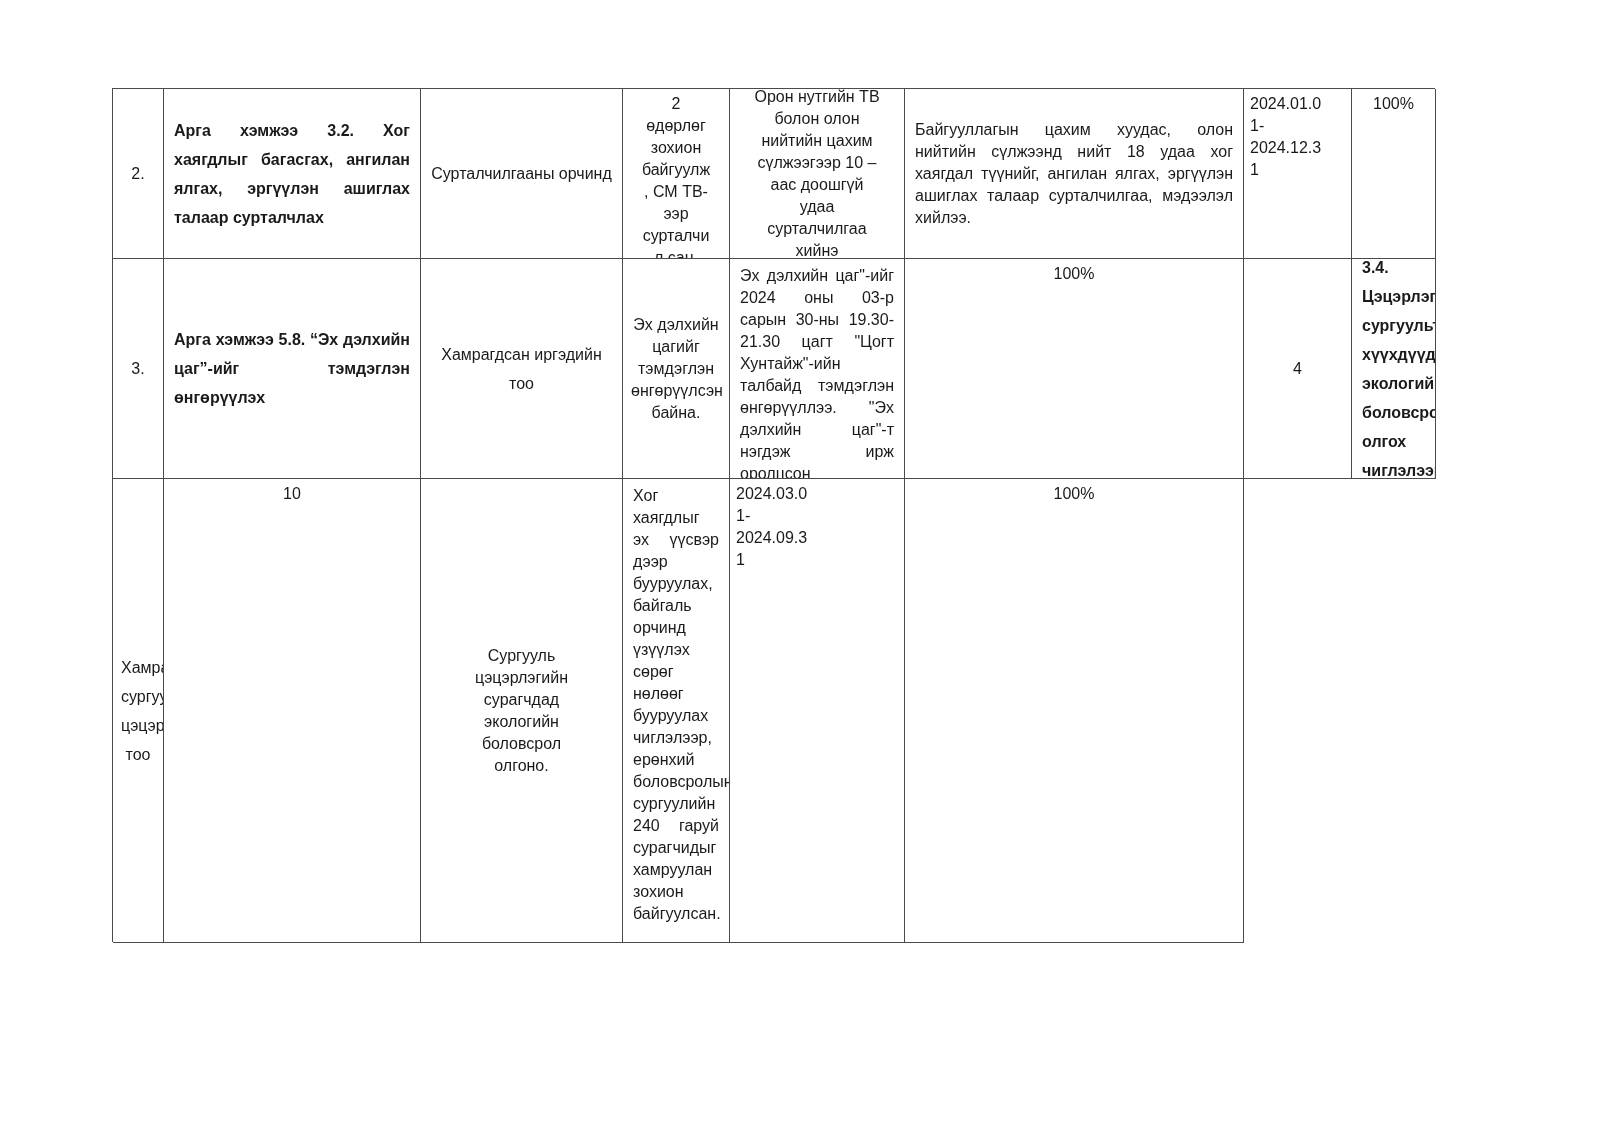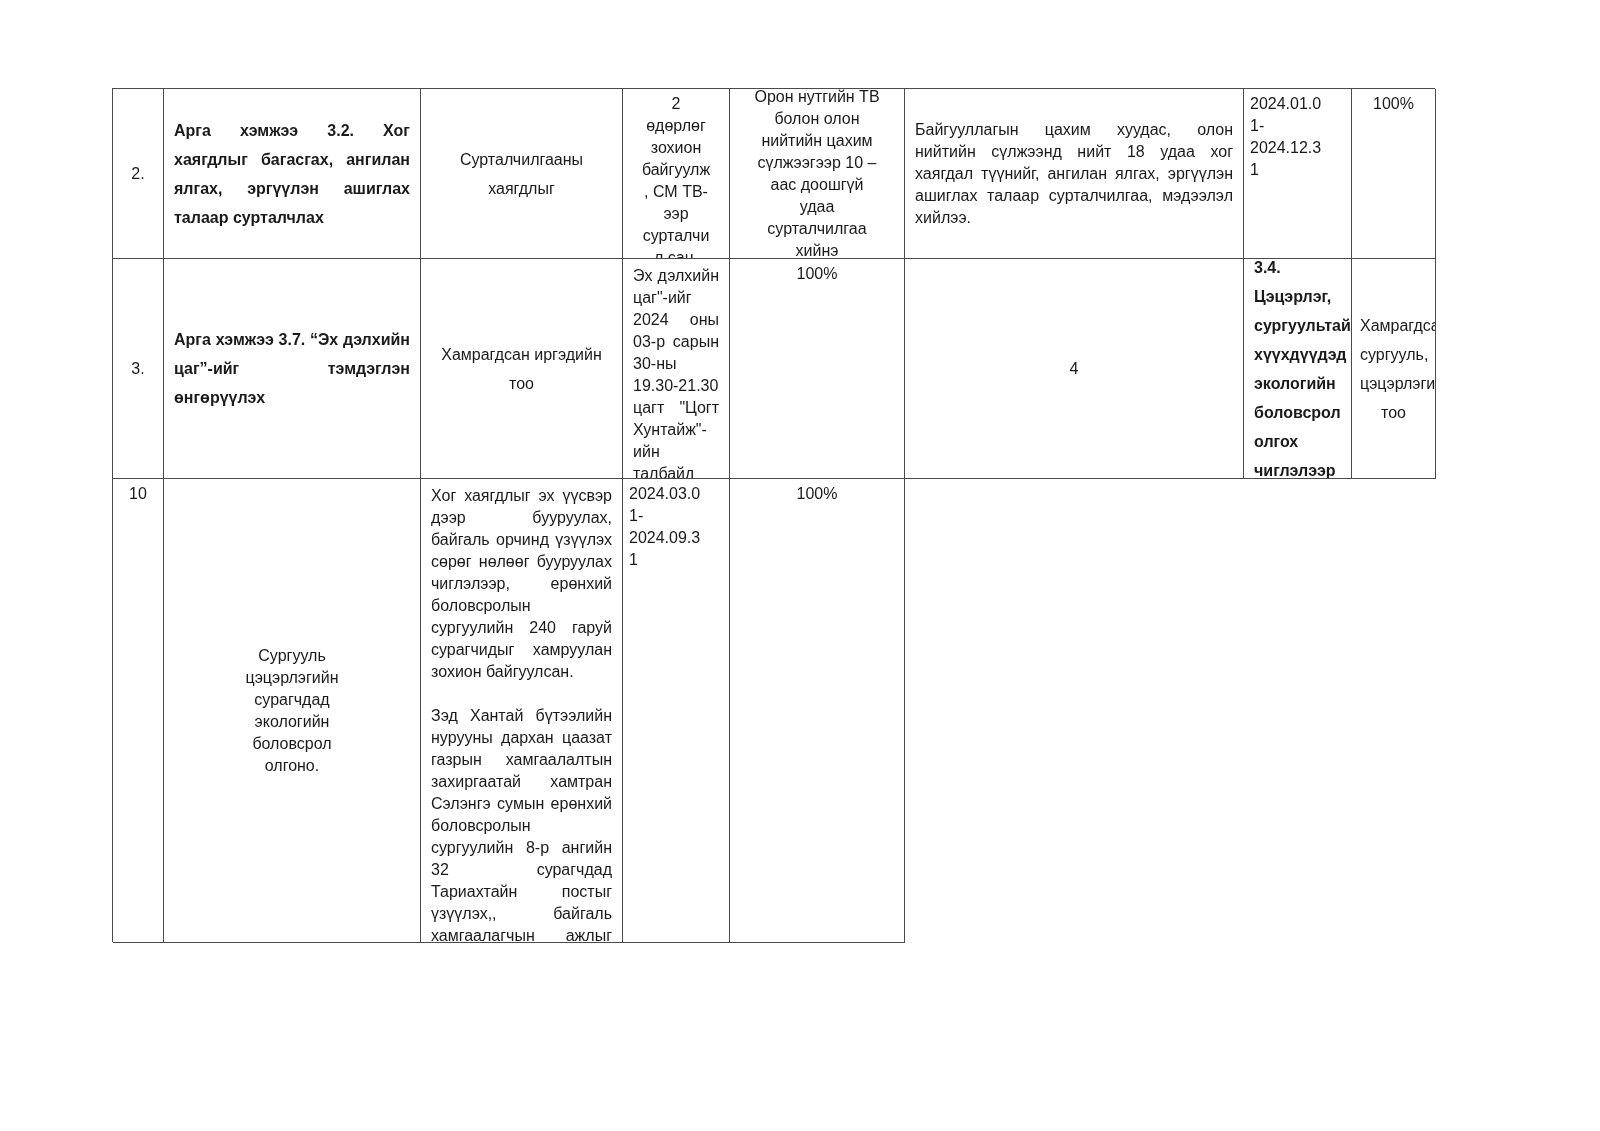--- a/index.html
+++ b/index.html
@@ -45,21 +45,21 @@
   .c-per{padding:4px 6px;}
 </style>
 </head>
 <body>
 
 <div class="page">
   <div class="doc-table">
 
     <div class="cell c-num vc">2.</div>
     <div class="cell c-act vc just">Арга хэмжээ 3.2. Хог хаягдлыг багасгах, ангилан ялгах, эргүүлэн ашиглах талаар сурталчлах</div>
-    <div class="cell c-ind vc hc">Сурталчилгааны хаягдлыг</div>
+    <div class="cell c-ind vc hc">Сурталчилгааны орчинд</div>
     <div class="cell hc pre">2
 өдөрлөг
 зохион
 байгуулж
 , СМ ТВ-
 ээр
 сурталчи
 л сан.</div>
     <div class="cell vc hc pre">Орон нутгийн ТВ
 болон олон
@@ -70,22 +70,26 @@
 сурталчилгаа
 хийнэ</div>
     <div class="cell c-res vc just pre">Байгууллагын цахим хуудас, олон нийтийн сүлжээнд нийт 18 удаа хог хаягдал түүнийг, ангилан ялгах, эргүүлэн ашиглах талаар сурталчилгаа, мэдээлэл хийлээ.</div>
     <div class="cell c-per pre">2024.01.0
 1-
 2024.12.3
 1</div>
     <div class="cell hc">100%</div>
 
     <div class="cell c-num vc">3.</div>
-    <div class="cell c-act vc just">Арга хэмжээ 3.7. “Эх дэлхийн цаг”-ийг тэмдэглэн өнгөрүүлэх</div>
+    <div class="cell c-act vc just">Арга хэмжээ 5.8. “Эх дэлхийн цаг”-ийг тэмдэглэн өнгөрүүлэх</div>
     <div class="cell c-ind vc hc">Хамрагдсан иргэдийн тоо</div>
+    <div class="cell vc hc pre">Эх дэлхийн
+цагийг тэмдэглэн
+өнгөрүүлсэн
+байна.</div>
     <div class="cell c-res just pre">Эх дэлхийн цаг"-ийг 2024 оны 03-р сарын 30-ны 19.30-21.30 цагт "Цогт Хунтайж"-ийн талбайд тэмдэглэн өнгөрүүллээ. "Эх дэлхийн цаг"-т нэгдэж ирж оролцсон оролцогчдод "Эх дэлхийн цаг"-ийн тухай, тэмдэглэн өнгрүүлэхийн утга учир, ач холбогдлын талаар мэдээлэл өгч, талбайн гэрлийг 15 минут унтрааж, лаа асаалаа.</div>
     <div class="cell hc">100%</div>
 
     <div class="cell c-num vc">4</div>
     <div class="cell c-act vc just">Арга хэмжээ 3.4. Цэцэрлэг, сургуультай хүүхдүүдэд экологийн боловсрол олгох чиглэлээр хамтран ажиллах</div>
     <div class="cell c-ind vc hc">Хамрагдсан сургууль, цэцэрлэгийн тоо</div>
     <div class="cell hc pre">10</div>
     <div class="cell vc hc pre">Сургууль
 цэцэрлэгийн
 сурагчдад

